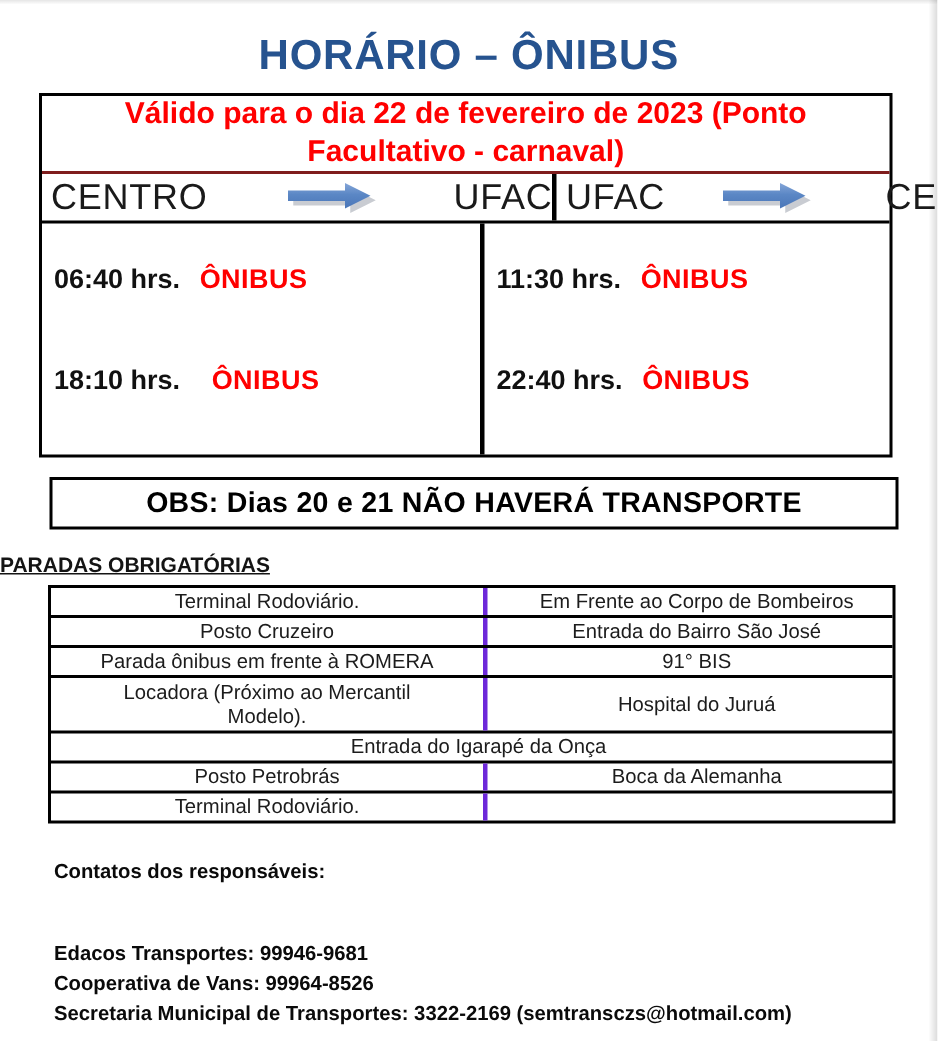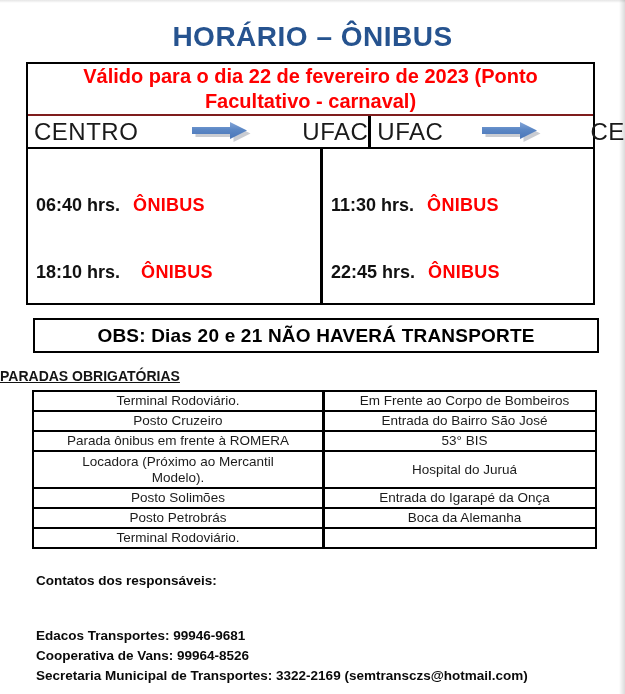--- a/index.html
+++ b/index.html
@@ -43,21 +43,21 @@
   .sched-body  .cell.last { flex:1 1 auto; border-right:none; }
   .sched-header .cell {
     display:flex; align-items:center; padding-left:6px;
     font-size:24px; font-weight:400; color:#1a1a1a; letter-spacing:0.5px;gap:36px;
   }
   .arrow { flex:0 0 auto; }
   .cell .arrow.a-left  { margin:0 14px 0 18px; }
   .cell .arrow.a-right { margin:0 12px 0 3px; }
   .sched-body { display:flex; height:154px; }
   .sched-body .cell { padding:26px 0 0 8px; }
-  .time-entry { font-size:18px; font-weight:bold; line-height:22px; white-space:nowrap;margin-top:19px; }
+  .time-entry { font-size:18px; font-weight:bold; line-height:22px; white-space:nowrap; }
   .time-entry + .time-entry { margin-top:45px; }
   .bus { color:#FF0000; margin-left:8px; letter-spacing:0.3px; }
   .bus.gap-wide { margin-left:16px; }
 
   .obs-box {
     margin:13px 0 0 33px; width:566px; height:35px;
     border:2px solid #000;
     display:flex; align-items:center; justify-content:center;
     font-size:19px; font-weight:bold; color:#000; letter-spacing:0.2px;
   }
@@ -68,21 +68,21 @@
     color:#141414;
   }
 
   .paradas-table {
     margin:6px 0 0 32px; width:565px;
     border:2px solid #000;
   }
   .p-row { display:flex; border-bottom:2px solid #000; }
   .p-row:last-child { border-bottom:none; }
   .p-cell {
-    flex:0 0 291px; border-right:3px solid #000000;
+    flex:0 0 291px; border-right:3px solid #6d28d9;
     min-height:17px;
     display:flex; align-items:center; justify-content:center;
     text-align:center; font-size:13.5px; color:#1c1c1c; line-height:16px;
     padding:1px 4px;
   }
   .p-cell.last { flex:1 1 auto; border-right:none;padding-left:13px; }
   .p-row.tall .p-cell { min-height:35px; }
   .p-row.tall .p-cell span { display:inline-block; max-width:215px; }
 
   .contacts { margin:24px 0 0 36px; font-weight:bold; color:#0a0a0a; }
@@ -144,21 +144,21 @@
         <span class="bus gap-wide">ÔNIBUS</span>
       </div>
     </div>
     <div class="cell last">
       <div class="time-entry">
         <span>11:30</span>
         <span>hrs.</span>
         <span class="bus">ÔNIBUS</span>
       </div>
       <div class="time-entry">
-        <span>22:45</span>
+        <span>22:40</span>
         <span>hrs.</span>
         <span class="bus">ÔNIBUS</span>
       </div>
     </div>
   </div>
 </div>
 
 <div class="obs-box">
   <span>OBS: Dias 20 e 21 NÃO HAVERÁ TRANSPORTE</span>
 </div>
@@ -180,35 +180,32 @@
       </div>
     <div class="p-cell last">
         <span>Entrada do Bairro São José</span>
       </div>
   </div>
   <div class="p-row">
     <div class="p-cell">
         <span>Parada ônibus em frente à ROMERA</span>
       </div>
     <div class="p-cell last">
-        <span>53° BIS</span>
+        <span>91° BIS</span>
       </div>
   </div>
   <div class="p-row tall">
     <div class="p-cell">
         <span>Locadora (Próximo ao Mercantil Modelo).</span>
       </div>
     <div class="p-cell last">
         <span>Hospital do Juruá</span>
       </div>
   </div>
   <div class="p-row">
-    <div class="p-cell">
-        <span>Posto Solimões</span>
-      </div>
     <div class="p-cell last">
         <span>Entrada do Igarapé da Onça</span>
       </div>
   </div>
   <div class="p-row">
     <div class="p-cell">
         <span>Posto Petrobrás</span>
       </div>
     <div class="p-cell last">
         <span>Boca da Alemanha</span>

